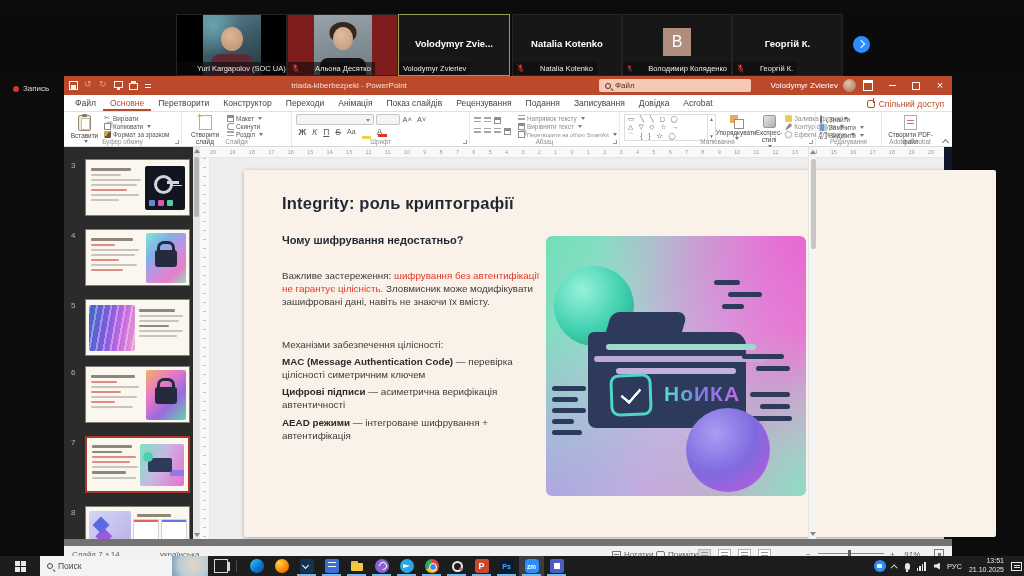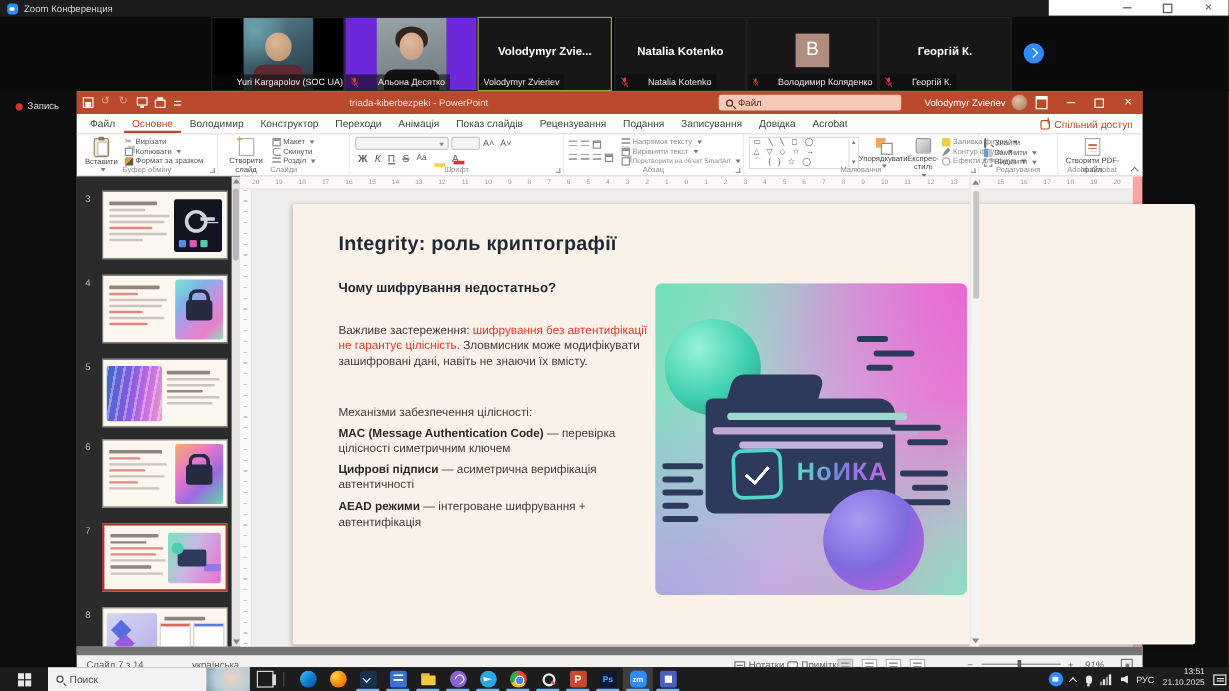--- a/index.html
+++ b/index.html
@@ -33,21 +33,21 @@
   .photo-alona .body{position:absolute;left:50%;transform:translateX(-50%);bottom:-3px;width:46px;height:22px;border-radius:8px 8px 0 0;background:#141416;}
   .avatar-b{position:absolute;left:50%;transform:translateX(-50%);top:13px;width:28px;height:28px;background:#b08d7e;display:flex;align-items:center;justify-content:center;color:#fff;font-size:16px;}
   .next-btn{position:absolute;left:853px;top:22px;width:17px;height:17px;border-radius:50%;background:#2d8cff;}
   .next-btn::after{content:"";position:absolute;left:5px;top:5px;width:5px;height:5px;border-top:1.5px solid #fff;border-right:1.5px solid #fff;transform:rotate(45deg);}
 
   
   .record{position:absolute;left:13px;top:84px;display:flex;align-items:center;gap:4px;color:#ddd;font-size:8px;}
   .rec-dot{width:6px;height:6px;border-radius:50%;background:#d5372c;}
 
   
-  .ppt{position:absolute;left:64px;top:76px;width:888px;height:480px;background:#fca5a5;font-size:8px;color:#3b3b3b;padding-left:41px;}
+  .ppt{position:absolute;left:64px;top:76px;width:888px;height:480px;background:#0f172a;font-size:8px;color:#3b3b3b;padding-left:41px;}
   .ppt-title{position:absolute;left:0;top:0;right:0;height:19px;background:#bb4a2d;color:#fff;}
   .qat{position:absolute;left:5px;top:0;height:19px;display:flex;align-items:center;gap:6px;}
   .qi{width:9px;height:9px;position:relative;opacity:.95;}
   .qi-save::after{content:"";position:absolute;inset:0;border:1px solid #fff;}
   .qi-save::before{content:"";position:absolute;left:2px;top:4px;width:5px;height:4px;background:#fff;z-index:1;}
   .qi-undo::after{content:"↺";position:absolute;left:0;top:-2px;font-size:9px;color:#e4a694;}
   .qi-redo::after{content:"↻";position:absolute;left:0;top:-2px;font-size:9px;color:#e4a694;}
   .qi-present::after{content:"";position:absolute;inset:0 0 2px 0;border:1px solid #fff;}
   .qi-present::before{content:"";position:absolute;left:3px;bottom:0;width:3px;height:2px;background:#fff;}
   .qi-print::after{content:"";position:absolute;left:0;top:2px;right:0;height:5px;border:1px solid #fff;}
@@ -244,47 +244,38 @@
   .tray-spk{width:6px;height:7px;background:#e8e8e8;clip-path:polygon(0 30%,40% 30%,100% 0,100% 100%,40% 70%,0 70%);position:relative;}
   .tray-clock{text-align:right;line-height:1.25;font-size:7px;}
   .tray-ac{width:11px;height:9px;border:1px solid #e8e8e8;position:relative;}
   .tray-ac::after{content:"";position:absolute;left:1.5px;top:2px;right:1.5px;height:1px;background:#e8e8e8;box-shadow:0 2px 0 #e8e8e8;}
 </style>
 </head>
 <body>
 
 <div class="screen">
 
-  <div class="zoom-titlebar">
-    <span class="zoom-app-icon"></span>
-    <span class="zoom-title">Zoom Конференция</span>
-    <div class="zoom-wc">
-      <span class="wc wc-min"></span>
-      <span class="wc wc-max"></span>
-      <span class="wc wc-close"></span>
-    </div>
-  </div>
 
   <div class="videostrip">
     <div class="tile" style="left:176px;width:111px;background:#000;">
       <div class="photo photo-yuri">
           <span class="head"></span>
           <span class="body"></span>
         </div>
       <div class="label">
         <svg width="7" height="9" viewBox="0 0 12 16">
             <rect x="4" y="1" width="4" height="7" rx="2" fill="#e23b3b"></rect>
             <path d="M2 7 a4 4.5 0 0 0 8 0" stroke="#e23b3b" fill="none"></path>
             <line x1="6" y1="11.5" x2="6" y2="14" stroke="#e23b3b"></line>
             <line x1="1" y1="1" x2="11" y2="15" stroke="#e23b3b" stroke-width="1.4"></line>
           </svg>
         <span>Yuri Kargapolov (SOC UA)</span>
       </div>
     </div>
-    <div class="tile" style="left:287px;width:111px;background:#6d28d9;">
+    <div class="tile" style="left:287px;width:111px;background:#7f1d1d;">
       <div class="photo photo-alona">
           <span class="hair"></span>
           <span class="head"></span>
           <span class="body"></span>
         </div>
       <div class="label">
         <svg width="7" height="9" viewBox="0 0 12 16">
             <rect x="4" y="1" width="4" height="7" rx="2" fill="#e23b3b"></rect>
             <path d="M2 7 a4 4.5 0 0 0 8 0" stroke="#e23b3b" fill="none"></path>
             <line x1="6" y1="11.5" x2="6" y2="14" stroke="#e23b3b"></line>
@@ -369,21 +360,21 @@
         <span class="pwc pwc-ribbon"></span>
         <span class="pwc pwc-min"></span>
         <span class="pwc pwc-max"></span>
         <span class="pwc pwc-close"></span>
       </div>
     </div>
 
     <div class="tabs">
       <span class="tab">Файл</span>
       <span class="tab active">Основне</span>
-      <span class="tab">Володимир</span>
+      <span class="tab">Перетворити</span>
       <span class="tab">Конструктор</span>
       <span class="tab">Переходи</span>
       <span class="tab">Анімація</span>
       <span class="tab">Показ слайдів</span>
       <span class="tab">Рецензування</span>
       <span class="tab">Подання</span>
       <span class="tab">Записування</span>
       <span class="tab">Довідка</span>
       <span class="tab">Acrobat</span>
       <div class="share-btn">

